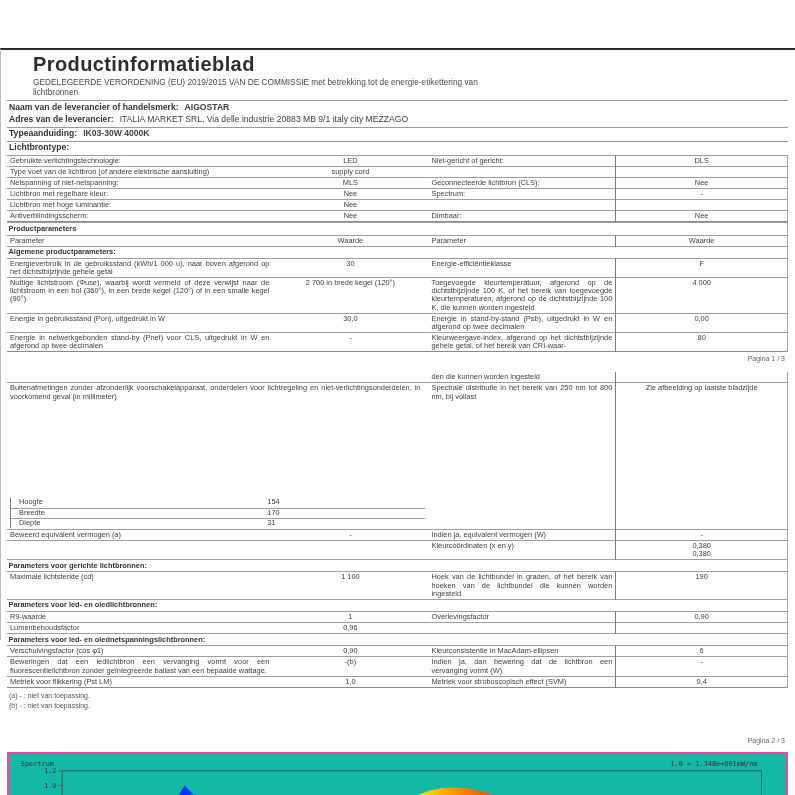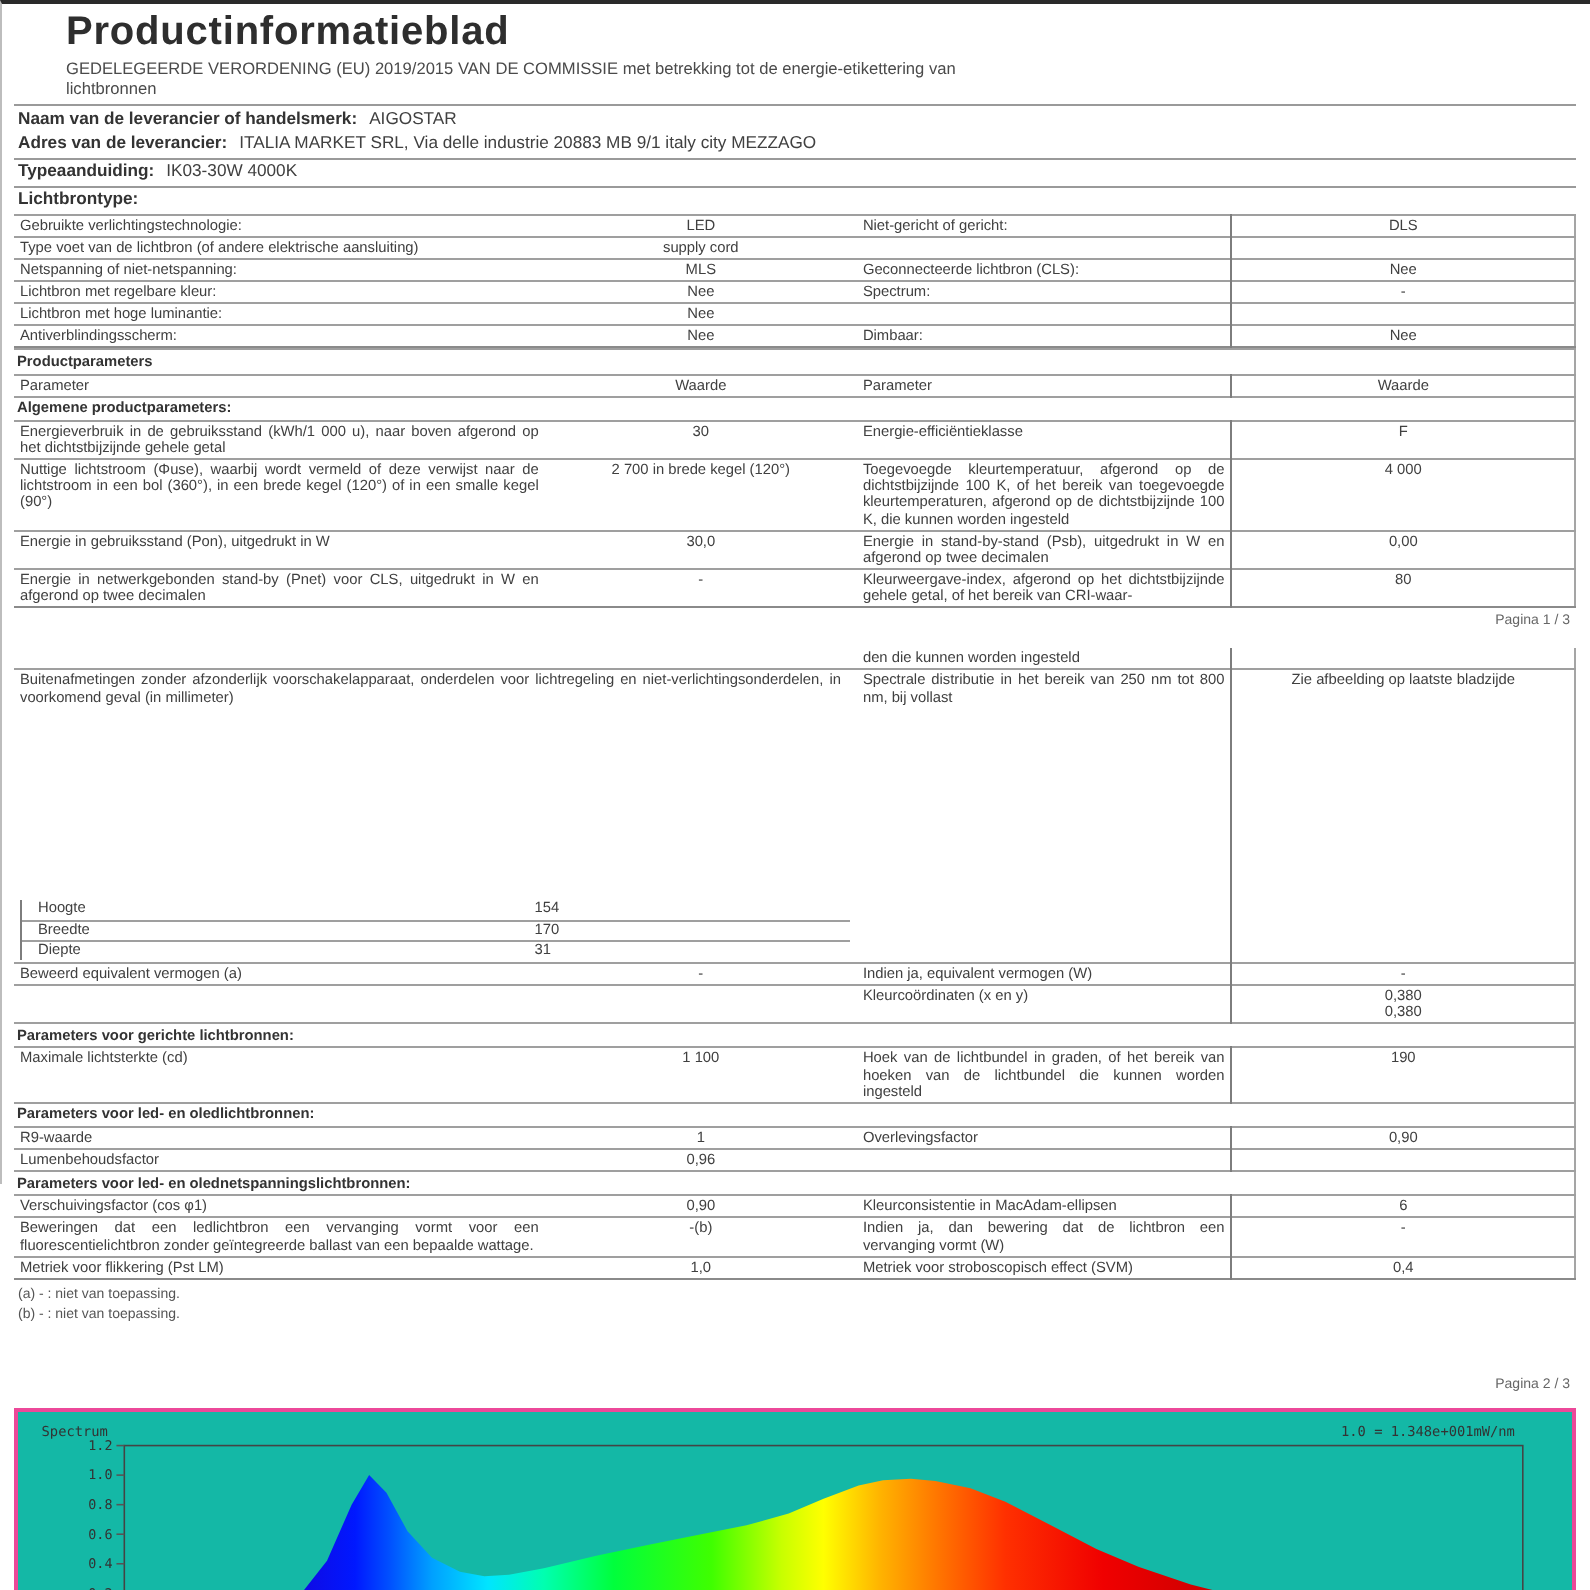--- a/index.html
+++ b/index.html
@@ -1,23 +1,23 @@
 <!DOCTYPE html>
 <html><head>
 <meta charset="utf-8">
 <style>
   html,body{margin:0;padding:0;}
   body{width:795px;height:795px;overflow:hidden;background:#ffffff;
        font-family:"Liberation Sans",sans-serif;color:#404040;}
   .sheet{box-sizing:border-box;width:795px;height:592px;padding:2px 7px 0 6px;
-         border-top:2px solid #2a2a2a;border-left:1px solid #bdbdbd;}
+         border-top:2px solid #2a2a2a;border-left:1px solid #bdbdbd;margin-top:48px;}
   h1{font-size:20px;margin:1px 0 2px 26px;font-weight:bold;color:#2e2e2e;letter-spacing:.4px;}
   .regulation{font-size:8.3px;line-height:1.15;margin:0 0 3px 26px;max-width:470px;color:#4a4a4a;}
   .kv{font-size:8.6px;margin:0;padding:1.5px 2px;line-height:1.15;}
-  .kv.rt{border-top:1px solid #9a9a9a;}
+  .kv.rt{border-top:1px solid #9a9a9a;font-weight:bold;}
   .kv b{color:#333;}
   .kv .val{margin-left:6px;}
   table.ptable{width:100%;border-collapse:collapse;table-layout:fixed;
     border-top:1px solid #8a8a8a;border-bottom:1px solid #8a8a8a;border-right:1px solid #a5a5a5;}
   table.ptable.nb-top{border-top:none;}
   .ptable+.ptable{border-top:none;}
   .ptable td{vertical-align:top;padding:1px 3px;font-size:7.4px;line-height:1.1;}
   .ptable tr{border-top:1px solid #9f9f9f;}
   .ptable tr.nb{border-top:none;}
   td.c1,td.c2{text-align:justify;}

